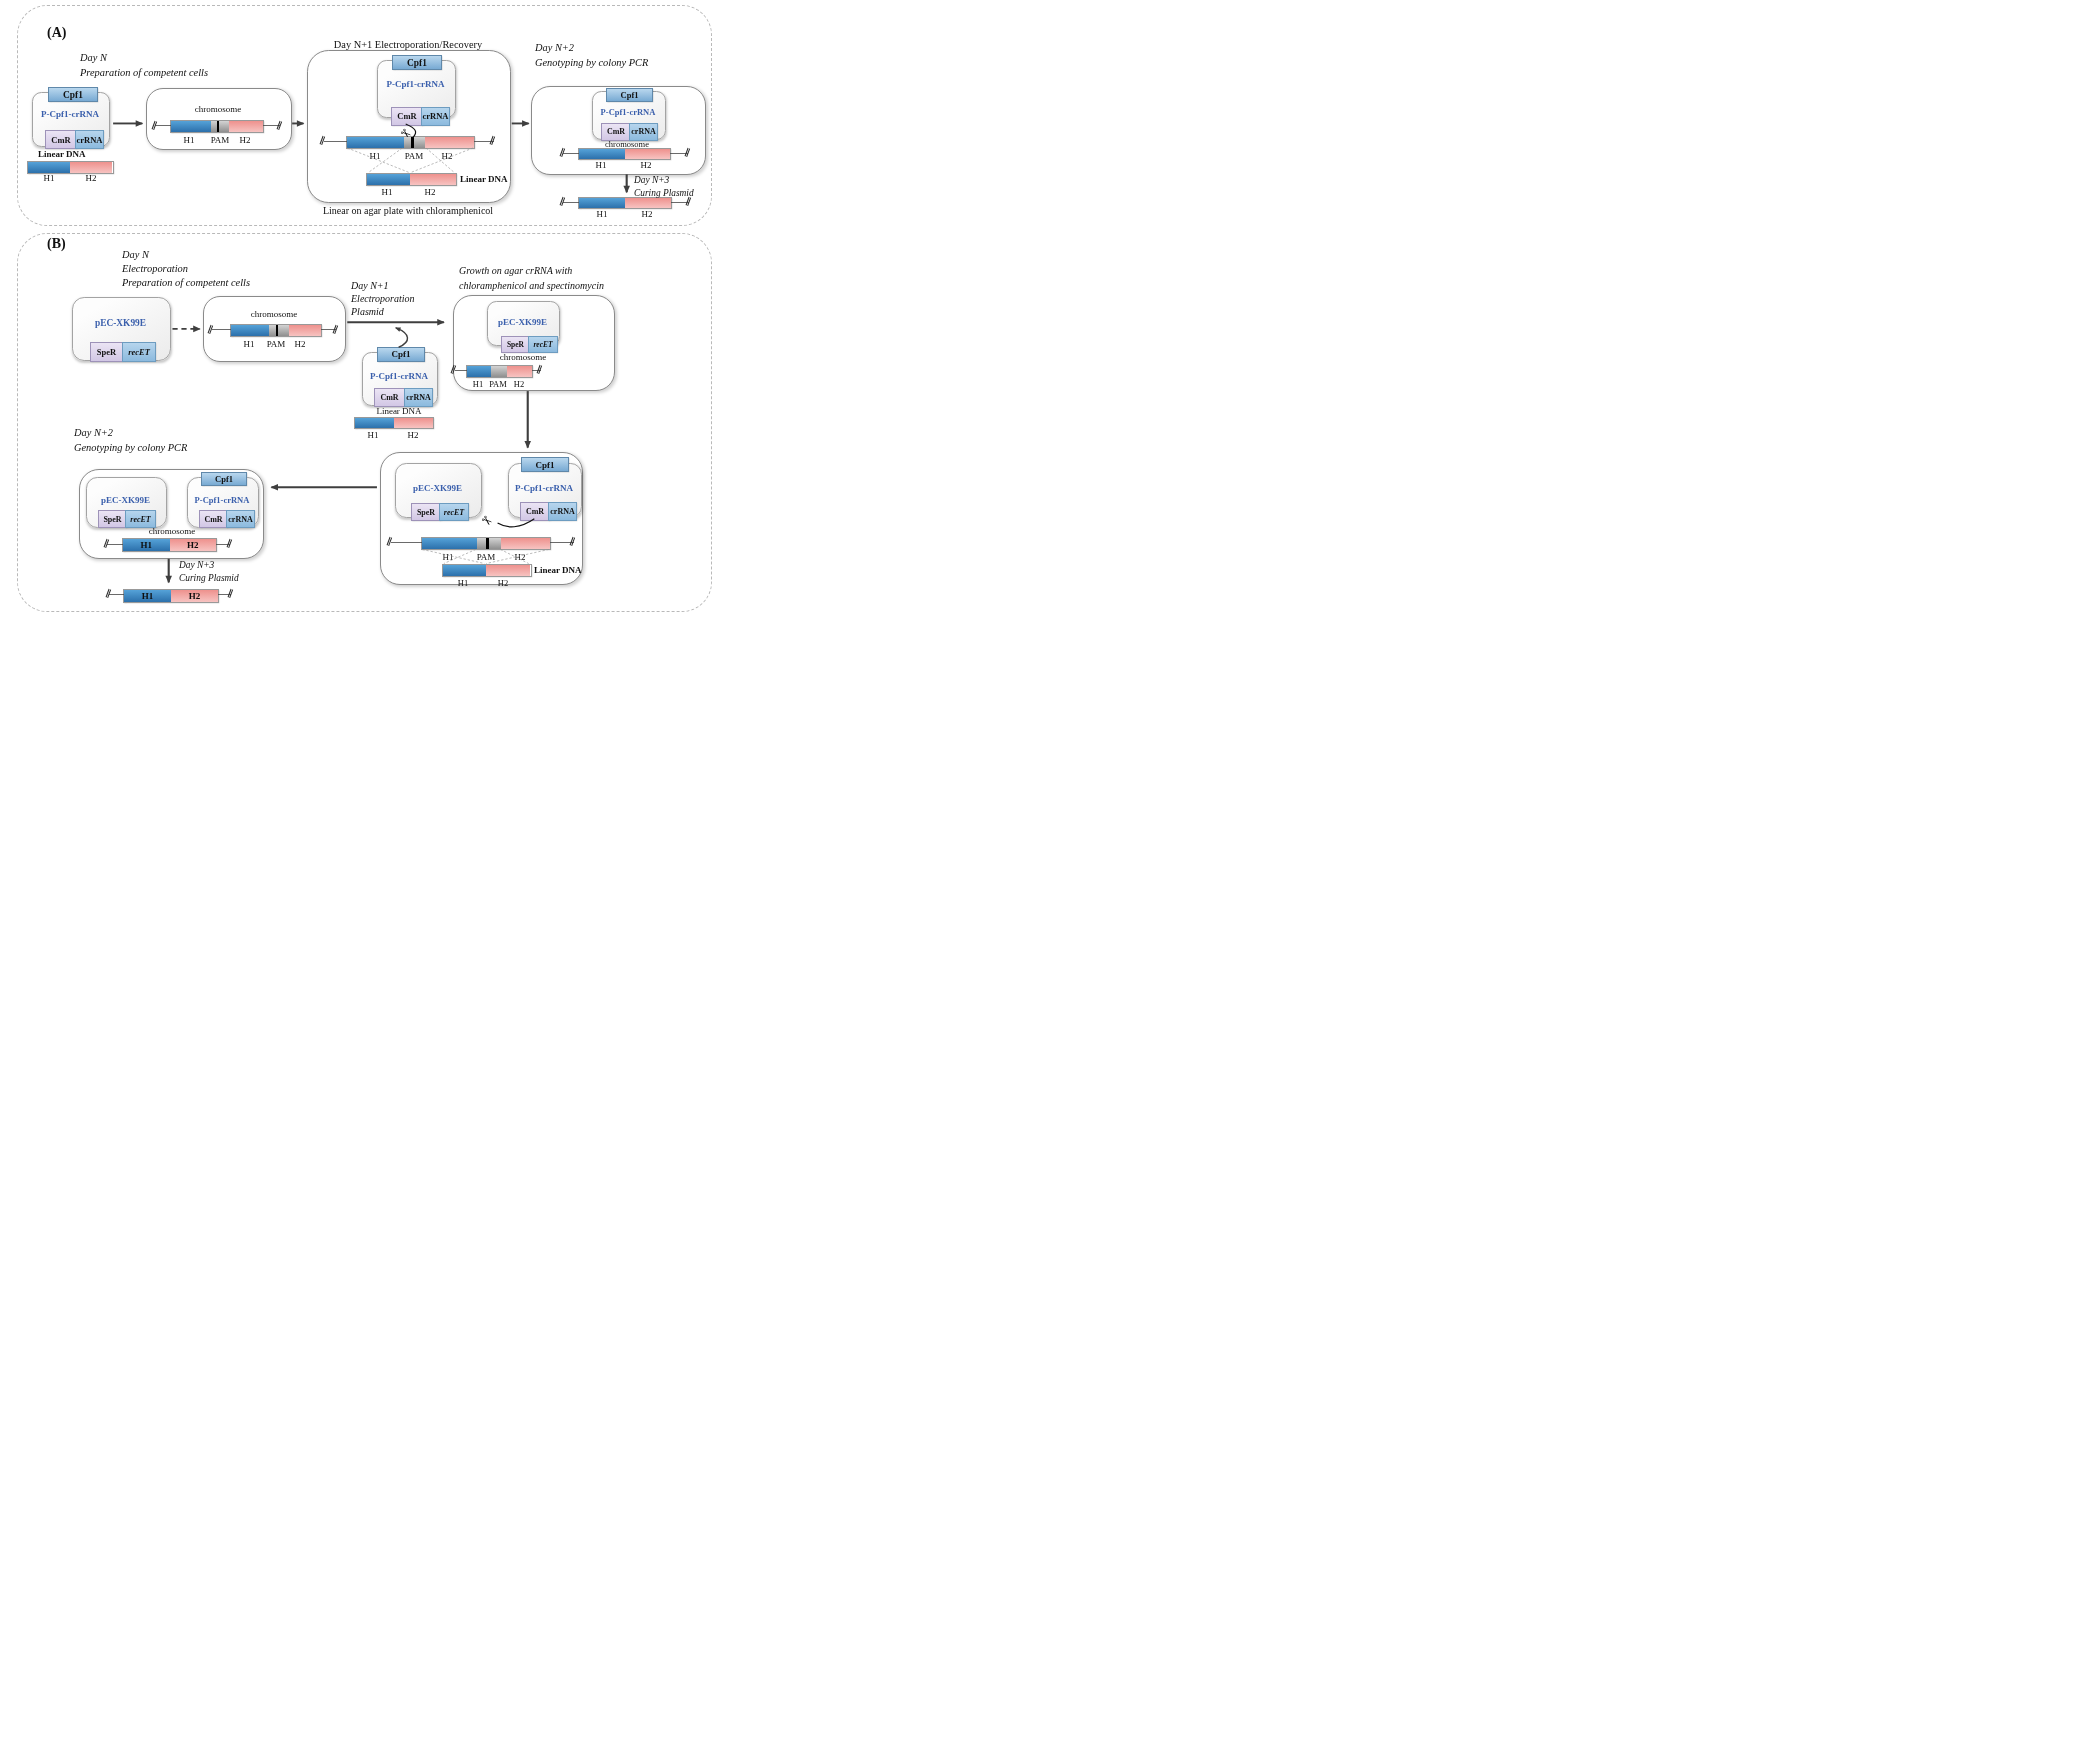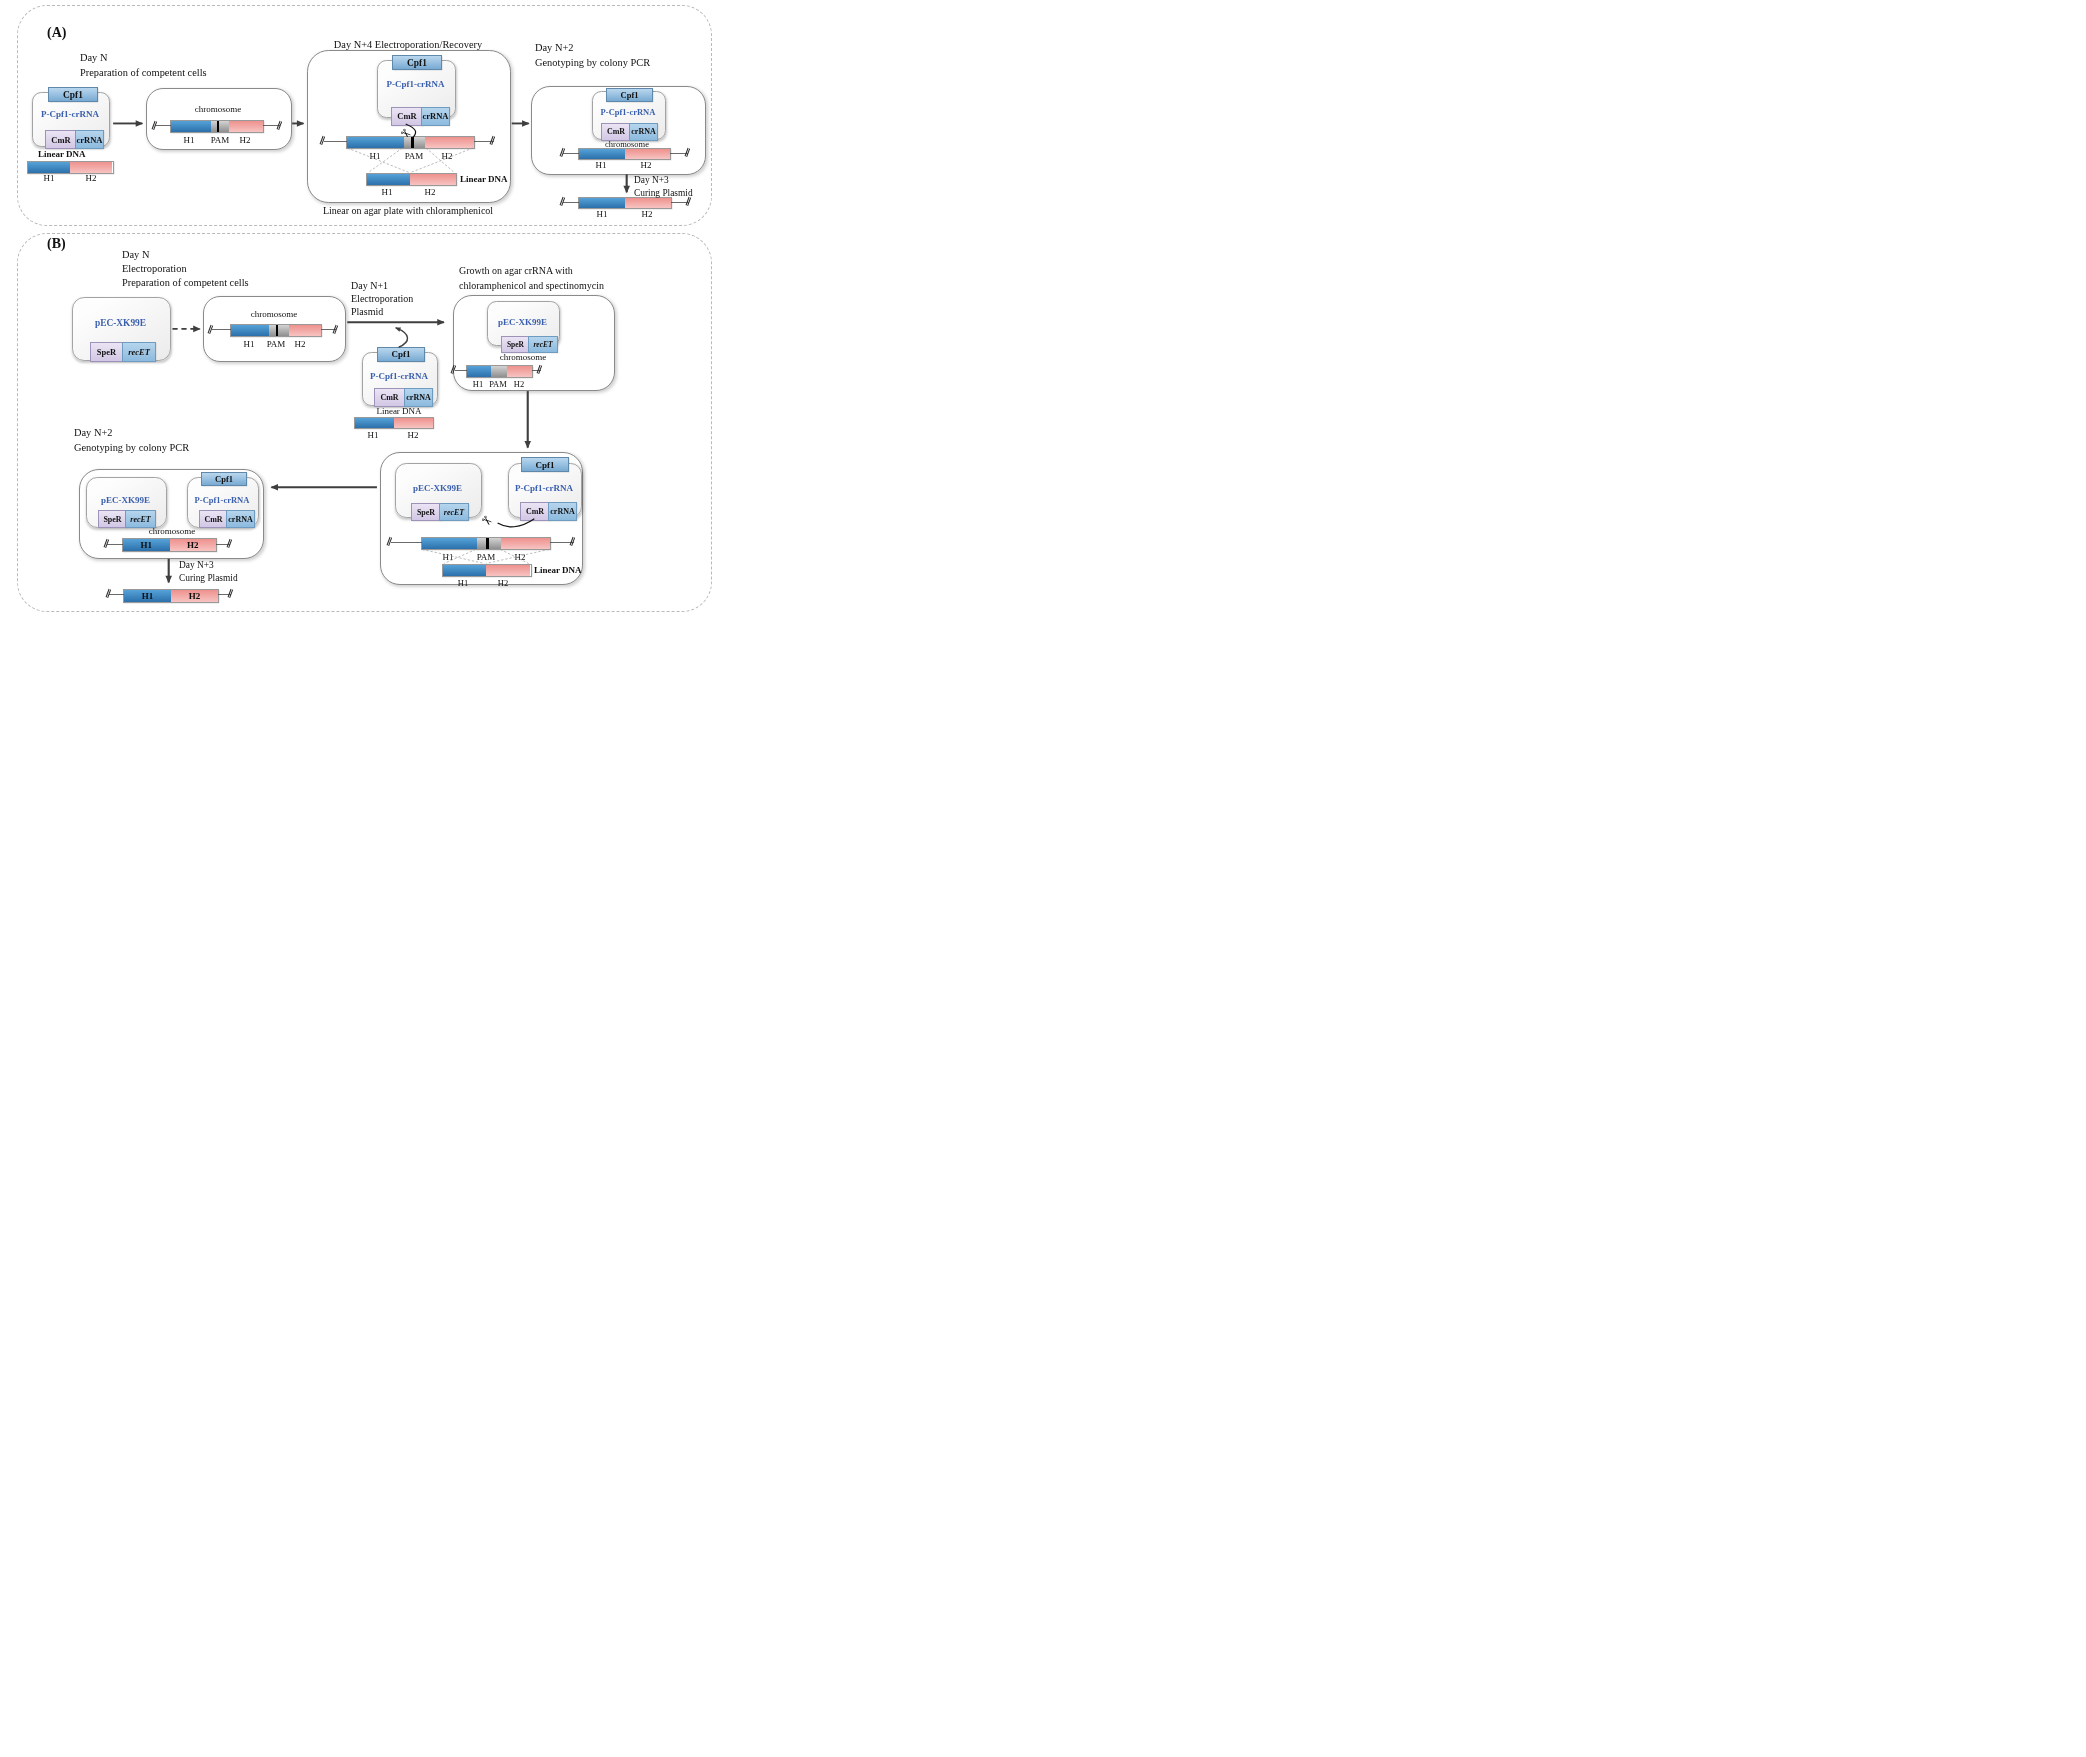--- a/index.html
+++ b/index.html
@@ -2,21 +2,21 @@
 <html style="font-size:7.5px"><head>
 <meta charset="utf-8">
 <style>
   html,body{margin:0;padding:0;background:#fff;}
   .canvas{position:relative;width:728px;height:613px;background:#fff;overflow:hidden;
           font-family:"Liberation Serif","DejaVu Serif",serif;color:#111;}
   .abs{position:absolute;}
   .panel{border:0.9px dashed #b9b9b9;border-radius:30px;background:#fff;}
   .tag{font-size:14px;font-weight:bold;}
   .txt{font-size:10.4px;line-height:14.6px;white-space:nowrap;}
-  .txt div{white-space:nowrap;}
+  .txt div{white-space:nowrap;font-style:italic;}
   .cell{background:#fff;border:0.5px solid #8a8a8a;box-shadow:1.4px 1.9px 3.3px rgba(0,0,0,.18);}
   .plasmid{background:linear-gradient(150deg,#fdfdfd 20%,#ebebeb);border:0.5px solid #a3a3a3;
            border-radius:9.4px;box-shadow:0.9px 1.4px 2.4px rgba(0,0,0,.22);}
   .pname{color:#3a5fac;font-weight:bold;text-align:center;white-space:nowrap;}
   .tab{background:linear-gradient(#b9d7ee,#78aad3);border:0.5px solid #5f88aa;
        box-shadow:0.9px 0.9px 1.4px rgba(0,0,0,.3);display:flex;align-items:center;justify-content:center;
        font-weight:bold;}
   .gene{display:flex;align-items:center;justify-content:center;font-weight:bold;
         border:0.5px solid #8a8a8a;box-shadow:0.9px 0.9px 1.4px rgba(0,0,0,.22);}
   .gene.lav{background:linear-gradient(#ebe4f4,#d2c7e5);border-color:#9d92b8;}
@@ -75,21 +75,21 @@
     <div class="seg blue" style="width:40px;"></div>
     <div class="seg gray" style="width:19px;">
         <div class="notch" style="left:6.1px;width:2.8px;"></div>
       </div>
     <div class="seg pink" style="width:34px;"></div>
   </div>
   <span class="lbl" style="left:189px;top:135px;">H1</span>
   <span class="lbl" style="left:220px;top:135px;">PAM</span>
   <span class="lbl" style="left:245px;top:135px;">H2</span>
 
-  <div class="abs txt ctr" style="left:307px;top:38px;width:202px;">Day N+4 Electroporation/Recovery</div>
+  <div class="abs txt ctr" style="left:307px;top:38px;width:202px;">Day N+1 Electroporation/Recovery</div>
   <div class="abs cell" style="left:307px;top:50px;width:202px;height:151px;border-radius:21.7px;"></div>
   <div class="abs plasmid" style="left:377px;top:60px;width:77px;height:56px;"></div>
   <div class="abs tab" style="left:392px;top:55px;width:48px;height:13px;font-size:9.4px;">Cpf1</div>
   <div class="abs pname" style="left:377px;top:79px;width:77px;font-size:9px;">P-Cpf1-crRNA</div>
   <div class="abs gene lav" style="left:391px;top:107px;width:30px;height:16.5px;font-size:8.5px;">CmR</div>
   <div class="abs gene blu" style="left:421px;top:107px;width:27px;height:16.5px;font-size:8.5px;">crRNA</div>
   <span class="scissors" style="left:400px;top:128px;">✂</span>
 
   <div class="line" style="left:324px;top:141px;width:170px;"></div>
   <span class="brk" style="left:320px;top:136px;">∥</span>

